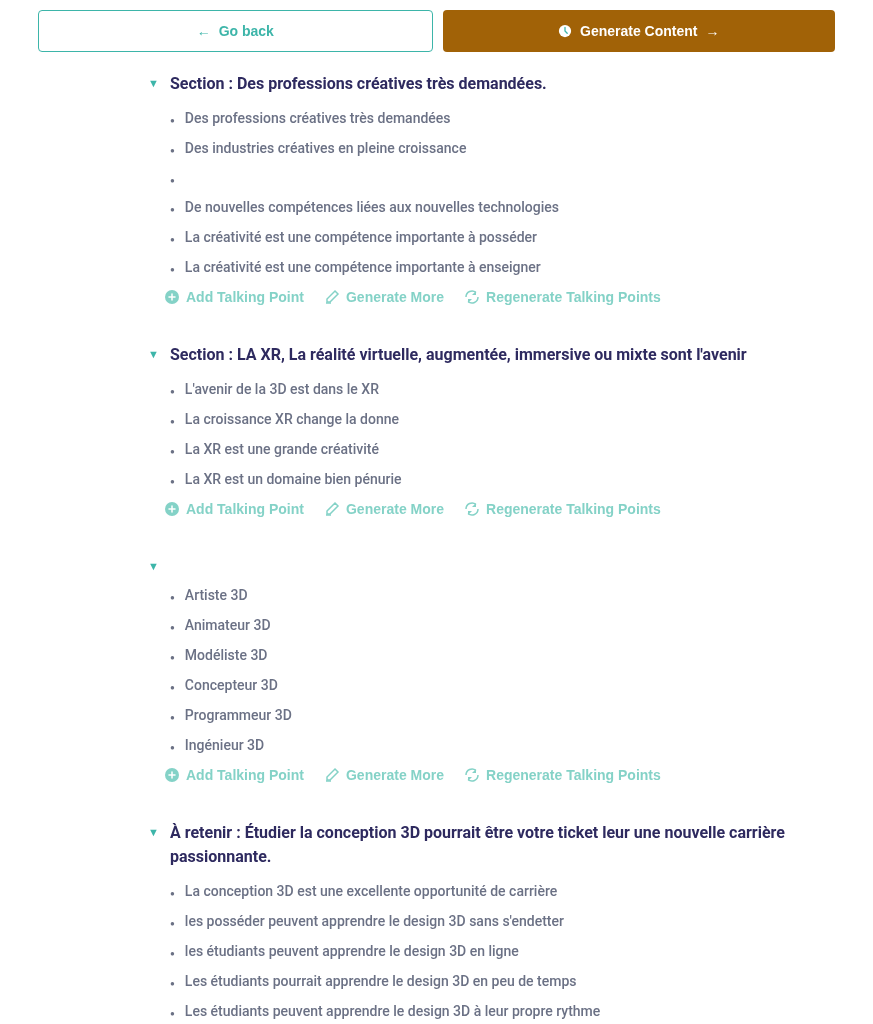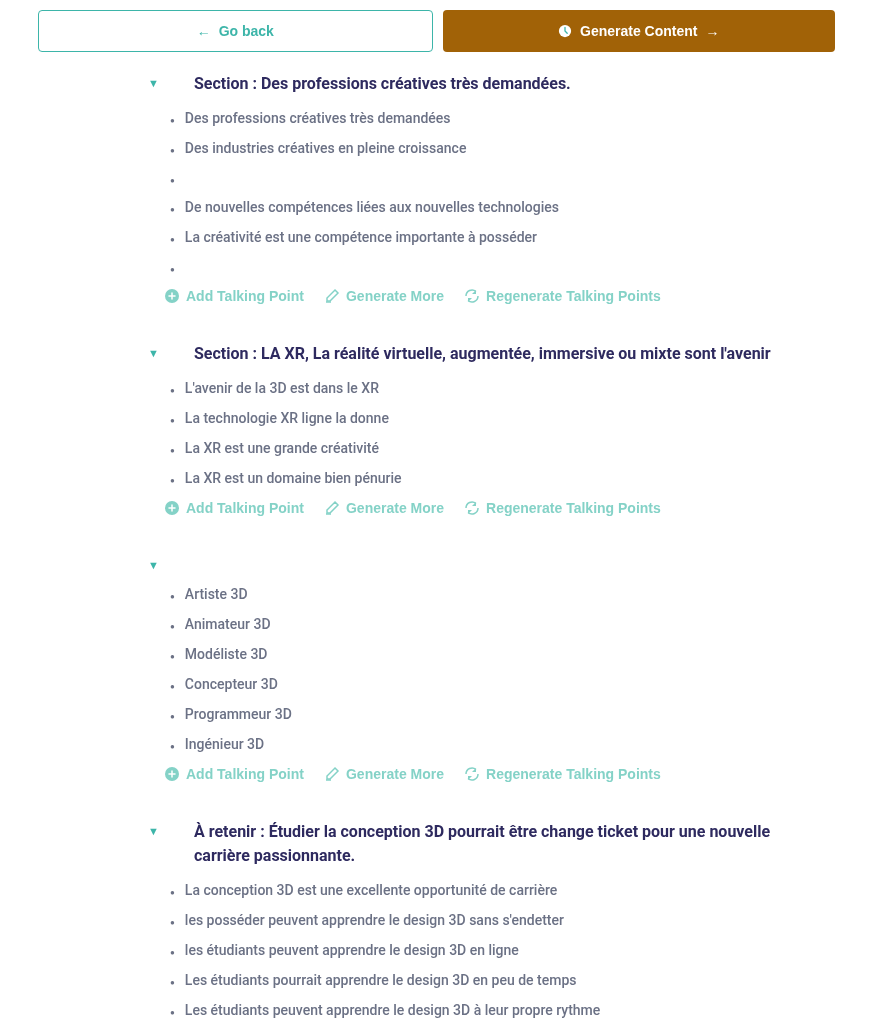--- a/index.html
+++ b/index.html
@@ -69,21 +69,20 @@
       font-size: 11px;
       margin-top: 5px;
       width: 12px;
       flex-shrink: 0;
     }
     .section-title {
       color: #2e2a5f;
       font-size: 16px;
       font-weight: 700;
       line-height: 1.5;
-      margin-left: 24px;
     }
     .talking-points {
       list-style: none;
       padding-left: 22px;
     }
     .talking-points li {
       display: flex;
       align-items: flex-start;
       gap: 10px;
       margin-bottom: 14px;
@@ -161,20 +160,21 @@
         <li>
           <span class="bullet">●</span>
           <span>De nouvelles compétences liées aux nouvelles technologies</span>
         </li>
         <li>
           <span class="bullet">●</span>
           <span>La créativité est une compétence importante à posséder</span>
         </li>
         <li>
           <span class="bullet">●</span>
+          <span>La créativité est une compétence importante à enseigner</span>
         </li>
       </ul>
       <div class="action-buttons">
         <button class="action-btn">
           <span class="action-icon">
             <svg viewBox="0 0 16 16" fill="currentColor">
               <circle cx="8" cy="8" r="7"></circle>
               <path d="M8 5v6M5 8h6" stroke="white" stroke-width="1.5" stroke-linecap="round"></path>
             </svg>
           </span>
@@ -205,21 +205,21 @@
         <span class="chevron">▼</span>
         <div class="section-title">Section : LA XR, La réalité virtuelle, augmentée, immersive ou mixte sont l'avenir</div>
       </div>
       <ul class="talking-points">
         <li>
           <span class="bullet">●</span>
           <span>L'avenir de la 3D est dans le XR</span>
         </li>
         <li>
           <span class="bullet">●</span>
-          <span>La technologie XR ligne la donne</span>
+          <span>La croissance XR change la donne</span>
         </li>
         <li>
           <span class="bullet">●</span>
           <span>La XR est une grande créativité</span>
         </li>
         <li>
           <span class="bullet">●</span>
           <span>La XR est un domaine bien pénurie</span>
         </li>
       </ul>
@@ -309,21 +309,21 @@
               <path d="M12 2v4h-4M4 14v-4h4" fill="currentColor" stroke="none"></path>
             </svg>
           </span>
           <span>Regenerate Talking Points</span>
         </button>
       </div>
     </div>
     <div class="section">
       <div class="section-header">
         <span class="chevron">▼</span>
-        <div class="section-title">À retenir : Étudier la conception 3D pourrait être change ticket pour une nouvelle carrière passionnante.</div>
+        <div class="section-title">À retenir : Étudier la conception 3D pourrait être votre ticket leur une nouvelle carrière passionnante.</div>
       </div>
       <ul class="talking-points">
         <li>
           <span class="bullet">●</span>
           <span>La conception 3D est une excellente opportunité de carrière</span>
         </li>
         <li>
           <span class="bullet">●</span>
           <span>les posséder peuvent apprendre le design 3D sans s'endetter</span>
         </li>

